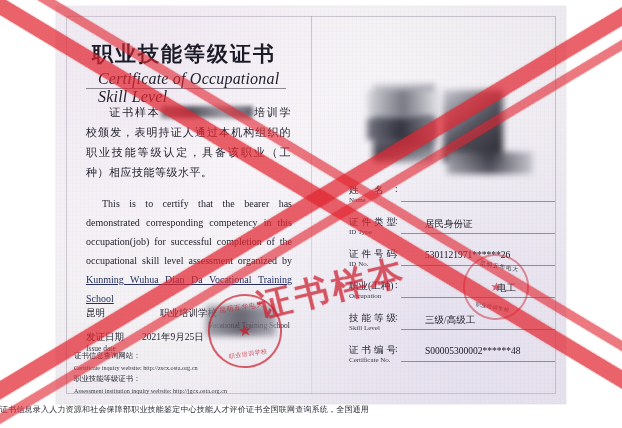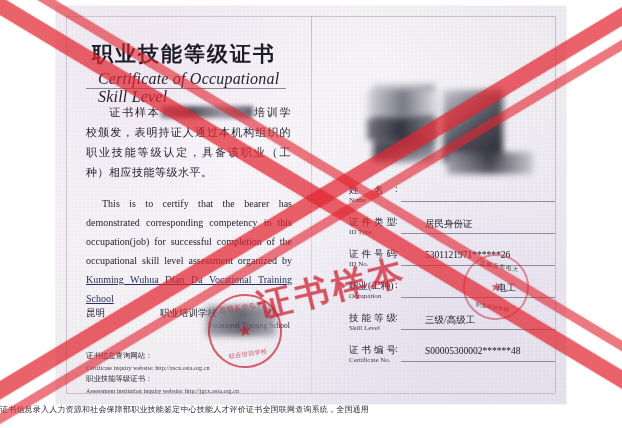--- a/index.html
+++ b/index.html
@@ -81,21 +81,21 @@
     position:absolute;left:30px;top:300px;width:210px;font-size:9.5px;color:#1d1d29;
     line-height:15px;
   }
   .issue-row{position:relative;height:15px;}
   .issue-lbl-cn{position:absolute;left:0;top:0;}
   .issue-lbl-en{position:absolute;left:0;top:0;font-size:7.5px;color:#3a3a48;}
   .issue-val{position:absolute;left:56px;top:0;}
   .issuer-cn{position:absolute;left:74px;top:0px;font-size:9.5px;}
   .issuer-en{position:absolute;left:74px;top:12px;font-size:7.5px;margin-left:48px;}
   .verify-block{
-    position:absolute;left:30px;top:344px;width:218px;font-size:7.4px;color:#24242f;
+    position:absolute;left:18px;top:344px;width:218px;font-size:7.4px;color:#24242f;
     line-height:11.5px;
   }
   .verify-block .en{font-size:6.2px;color:#3d3d4a;}
 
   
   .seal{
     position:absolute;left:152px;top:288px;width:74px;height:74px;
     border:2.2px solid rgba(200,26,40,0.75);border-radius:50%;
     color:rgba(200,26,40,0.85);
     transform:rotate(-8deg);
@@ -229,20 +229,25 @@
       <span class="ind"></span><span>This is to certify that the bearer has demonstrated corresponding competency in this occupation(job) for successful completion of the occupational skill level assessment organized by</span>
       <span class="school-en">Kunming Wuhua Dian Da Vocational Training School</span>
     </div>
 
     <div class="issue-block">
       <div class="issue-row" style="height:24px;">
         <span class="issue-lbl-cn">昆明</span>
         <span class="issuer-cn">职业培训学校</span>
         <span class="issuer-en">Vocational Training School</span>
       </div>
+      <div class="issue-row" style="height:20px;">
+        <span class="issue-lbl-cn">发证日期</span>
+        <span class="issue-lbl-en" style="top:11px;">Issue date</span>
+        <span class="issue-val">2021年9月25日</span>
+      </div>
     </div>
 
     <div class="verify-block">
       <div>
         <span>证书信息查询网站：</span>
       </div>
       <div class="en">Certificate inquiry website: http://zscx.osta.org.cn</div>
       <div>
         <span>职业技能等级证书：</span>
       </div>

